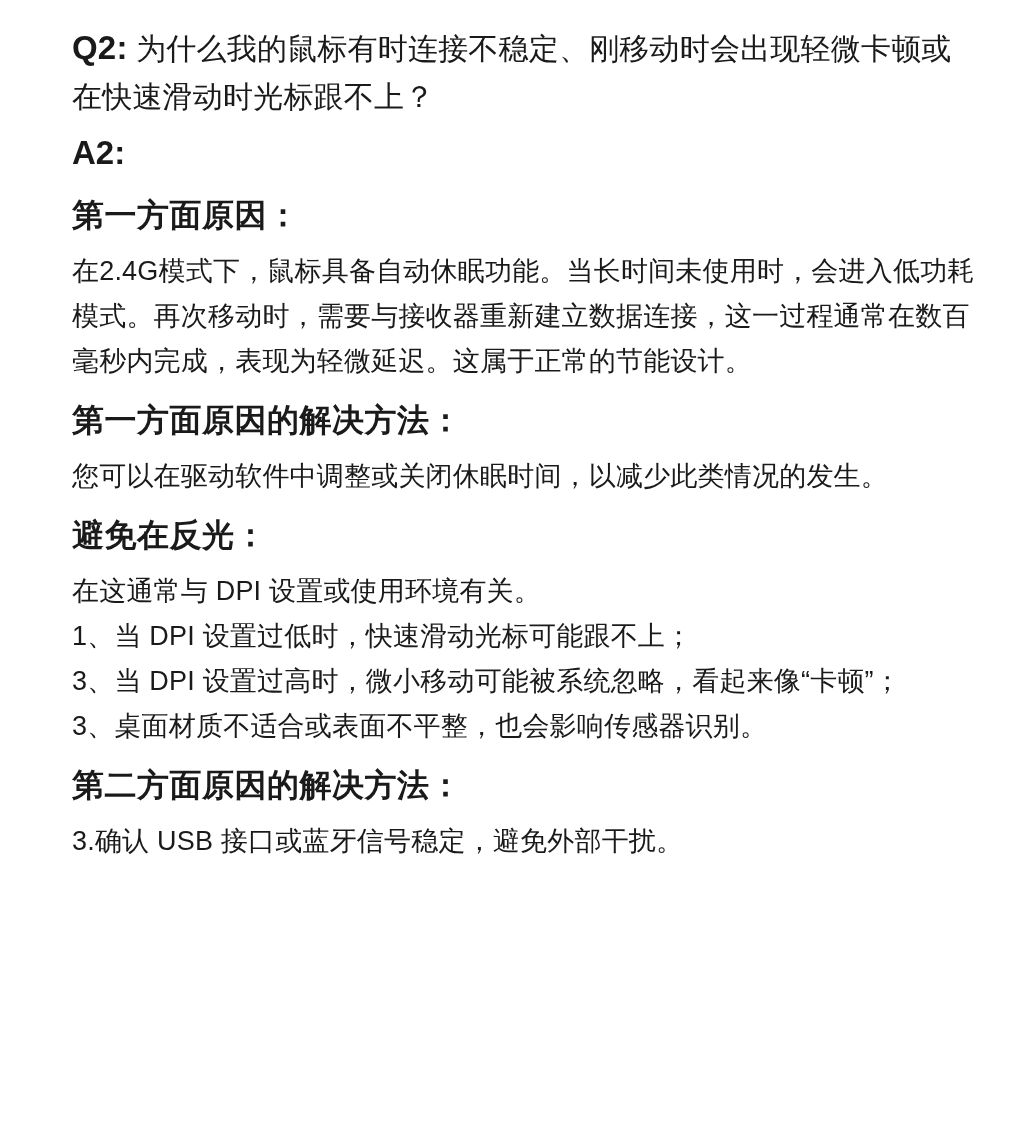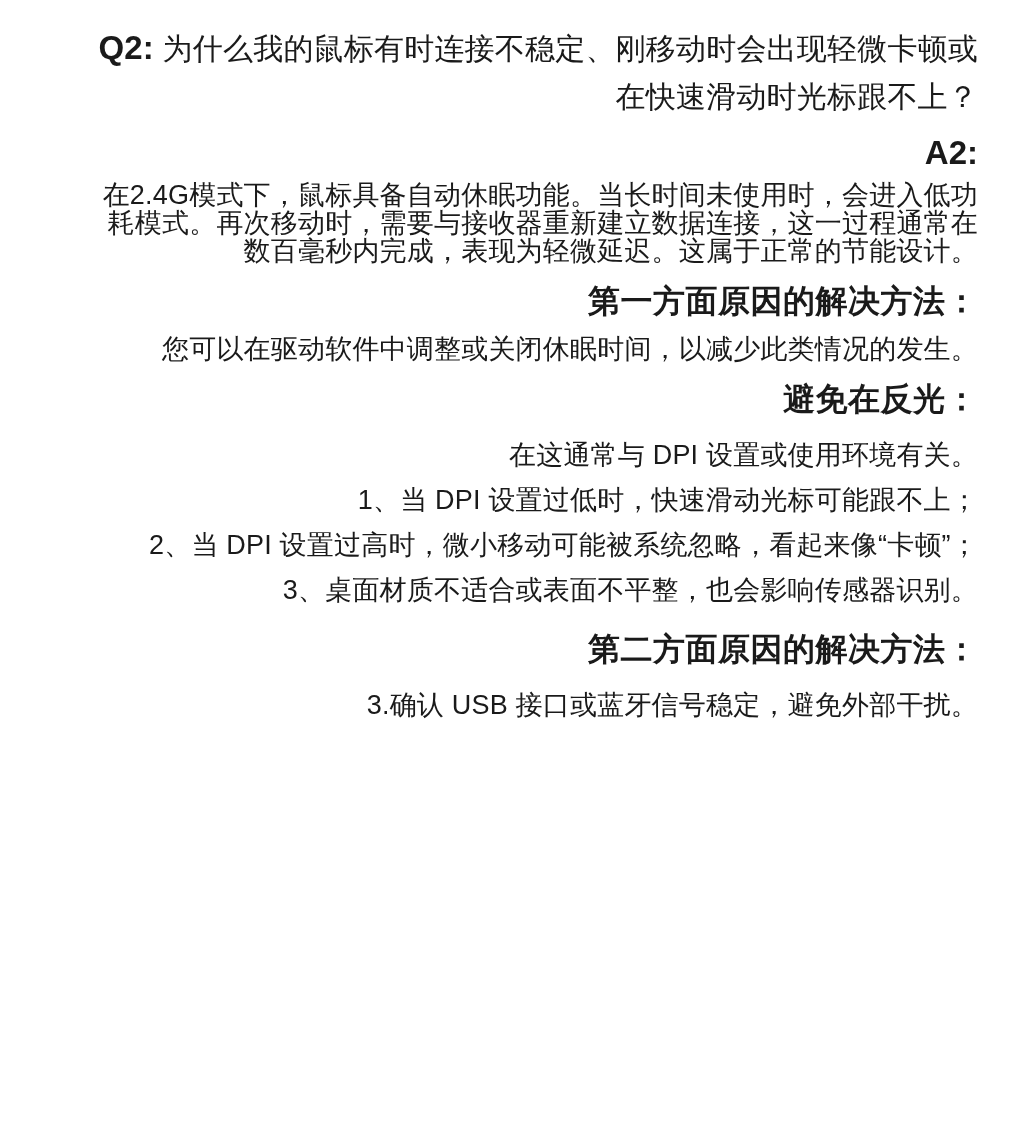--- a/index.html
+++ b/index.html
@@ -12,21 +12,20 @@
     height: 1124px;
     font-family: "Liberation Sans", "DejaVu Sans", sans-serif;
     color: #1a1a1a;
     overflow: hidden;
   }
   .page {
     box-sizing: border-box;
     width: 1008px;
     height: 1124px;
     padding: 24px 30px 10px 72px;
-    text-align: right;
   }
   .qline {
     font-size: 30px;
     line-height: 48px;
     letter-spacing: 0.2px;
     margin: 0 0 6px 0;
   }
   .qlabel {
     font-weight: bold;
     font-size: 33px;
@@ -39,23 +38,23 @@
   }
   .h-section {
     font-weight: bold;
     font-size: 32px;
     line-height: 56px;
     letter-spacing: 0.5px;
     margin: 8px 0 6px 0;
   }
   .para {
     font-size: 27px;
-    line-height: 28px;
+    line-height: 45px;
     letter-spacing: 0.2px;
-    margin: 0 0 6px 16px;
+    margin: 0 0 6px 0;
   }
   .para-tight {
     font-size: 27px;
     line-height: 45px;
     letter-spacing: 0.2px;
     margin: 0;
   }
   .list {
     margin: 0 0 4px 0;
     padding: 0;
@@ -74,34 +73,35 @@
 </head>
 <body>
 
 <div class="page">
 
   <p class="qline"><span class="qlabel">Q2:</span> <span>为什么我的鼠标有时连接不稳定、刚移动时会出现轻微卡顿或在快速滑动时光标跟不上？</span></p>
 
   <p class="alabel">A2:</p>
 
   <div class="block">
+    <h2 class="h-section">第一方面原因：</h2>
     <p class="para">在2.4G模式下，鼠标具备自动休眠功能。当长时间未使用时，会进入低功耗模式。再次移动时，需要与接收器重新建立数据连接，这一过程通常在数百毫秒内完成，表现为轻微延迟。这属于正常的节能设计。</p>
   </div>
 
   <div class="block">
     <h2 class="h-section">第一方面原因的解决方法：</h2>
     <p class="para">您可以在驱动软件中调整或关闭休眠时间，以减少此类情况的发生。</p>
   </div>
 
   <div class="block">
     <h2 class="h-section">避免在反光：</h2>
     <p class="para-tight">在这通常与 DPI 设置或使用环境有关。</p>
     <ul class="list">
       <li>1、当 DPI 设置过低时，快速滑动光标可能跟不上；</li>
-      <li>2、当 DPI 设置过高时，微小移动可能被系统忽略，看起来像“卡顿”；</li>
+      <li>3、当 DPI 设置过高时，微小移动可能被系统忽略，看起来像“卡顿”；</li>
       <li>3、桌面材质不适合或表面不平整，也会影响传感器识别。</li>
     </ul>
   </div>
 
   <div class="block">
     <h2 class="h-section">第二方面原因的解决方法：</h2>
     <ul class="list">
       <li>3.确认 USB 接口或蓝牙信号稳定，避免外部干扰。</li>
     </ul>
   </div>

